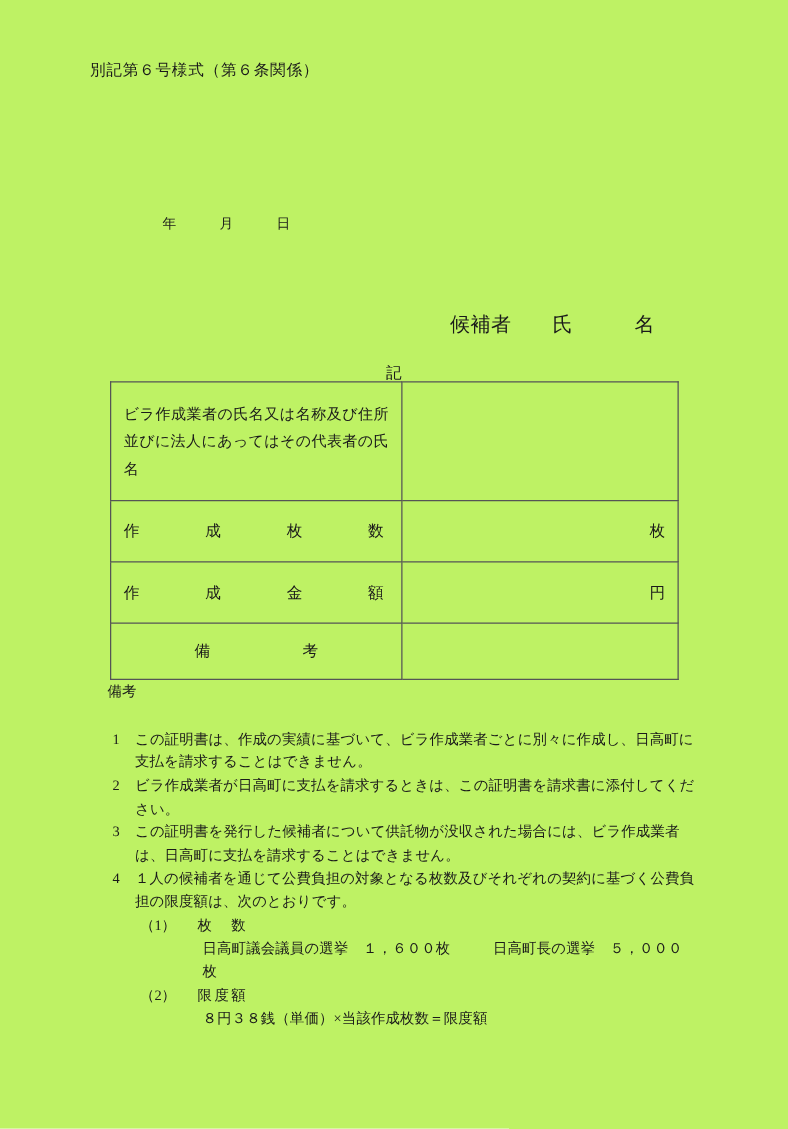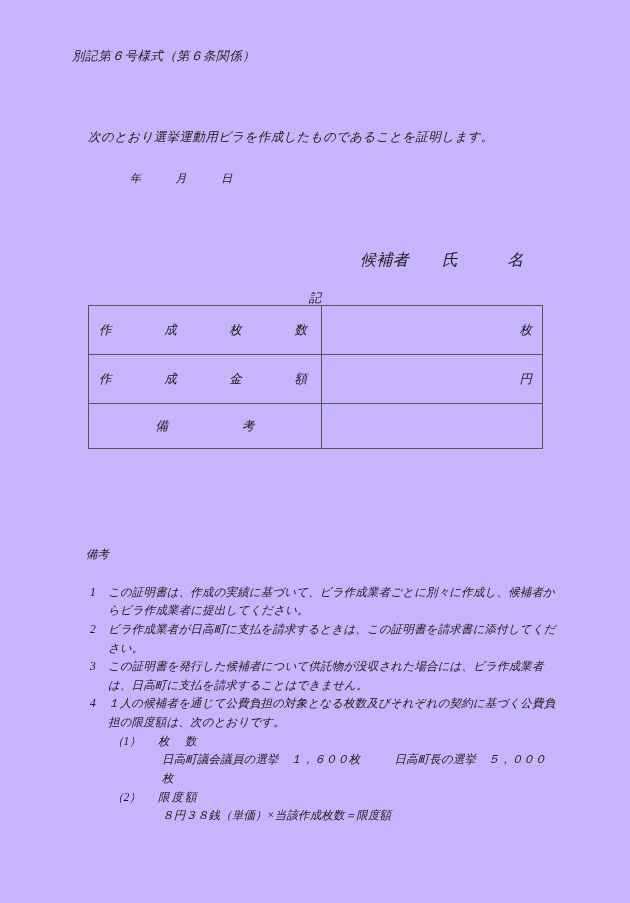--- a/index.html
+++ b/index.html
@@ -9,24 +9,23 @@
     background: #ffffff;
   }
   body {
     font-family: "Liberation Serif", "DejaVu Serif", serif;
     color: #1a1a1a;
   }
   #page {
     position: relative;
     width: 630px;
     height: 903px;
-    background: #c4b5fd;
+    background: #bef264;
     overflow: hidden;
     box-sizing: border-box;
-    font-style: italic;
   }
 
   
   .abs { position: absolute; white-space: pre; }
   .jp  { font-family: "Liberation Serif", "DejaVu Serif", serif; }
 
   
   .form-no {
     left: 72px;
     top: 48px;
@@ -182,31 +181,38 @@
   .gap-wide { display: inline-block; width: 28px; }
 </style>
 </head>
 <body>
 
 <div id="page">
 
   <div class="abs jp form-no">別記第６号様式（第６条関係）</div>
 
 
-  <div class="abs jp intro">次のとおり選挙運動用ビラを作成したものであることを証明します。</div>
 
   <div class="abs jp date-left">年　　　月　　　日</div>
 
 
   <div class="abs jp candidate-line">候補者　　氏　　　名</div>
 
   <div class="abs jp ki-marker">記</div>
 
   <table class="form-table">
     <tbody>
+      <tr class="row-maker">
+        <td class="col-label">
+          <div class="label-block">ビラ作成業者の氏名又は名称及び住所並びに法人にあってはその代表者の氏名</div>
+        </td>
+        <td class="col-value">
+          <div class="unit-cell"></div>
+        </td>
+      </tr>
 
       <tr class="row-count">
         <td class="col-label">
           <div class="spread-4">
             <span>作</span>
             <span>成</span>
             <span>枚</span>
             <span>数</span>
           </div>
         </td>
@@ -241,21 +247,21 @@
         </td>
       </tr>
     </tbody>
   </table>
 
   <div class="notes">
     <div class="notes-heading">備考</div>
 
     <div class="note-item">
       <span class="note-num">1</span>
-      <span class="note-text">この証明書は、作成の実績に基づいて、ビラ作成業者ごとに別々に作成し、候補者からビラ作成業者に提出してください。</span>
+      <span class="note-text">この証明書は、作成の実績に基づいて、ビラ作成業者ごとに別々に作成し、日高町に支払を請求することはできません。</span>
     </div>
 
     <div class="note-item">
       <span class="note-num">2</span>
       <span class="note-text">ビラ作成業者が日高町に支払を請求するときは、この証明書を請求書に添付してください。</span>
     </div>
 
     <div class="note-item">
       <span class="note-num">3</span>
       <span class="note-text">この証明書を発行した候補者について供託物が没収された場合には、ビラ作成業者は、日高町に支払を請求することはできません。</span>

